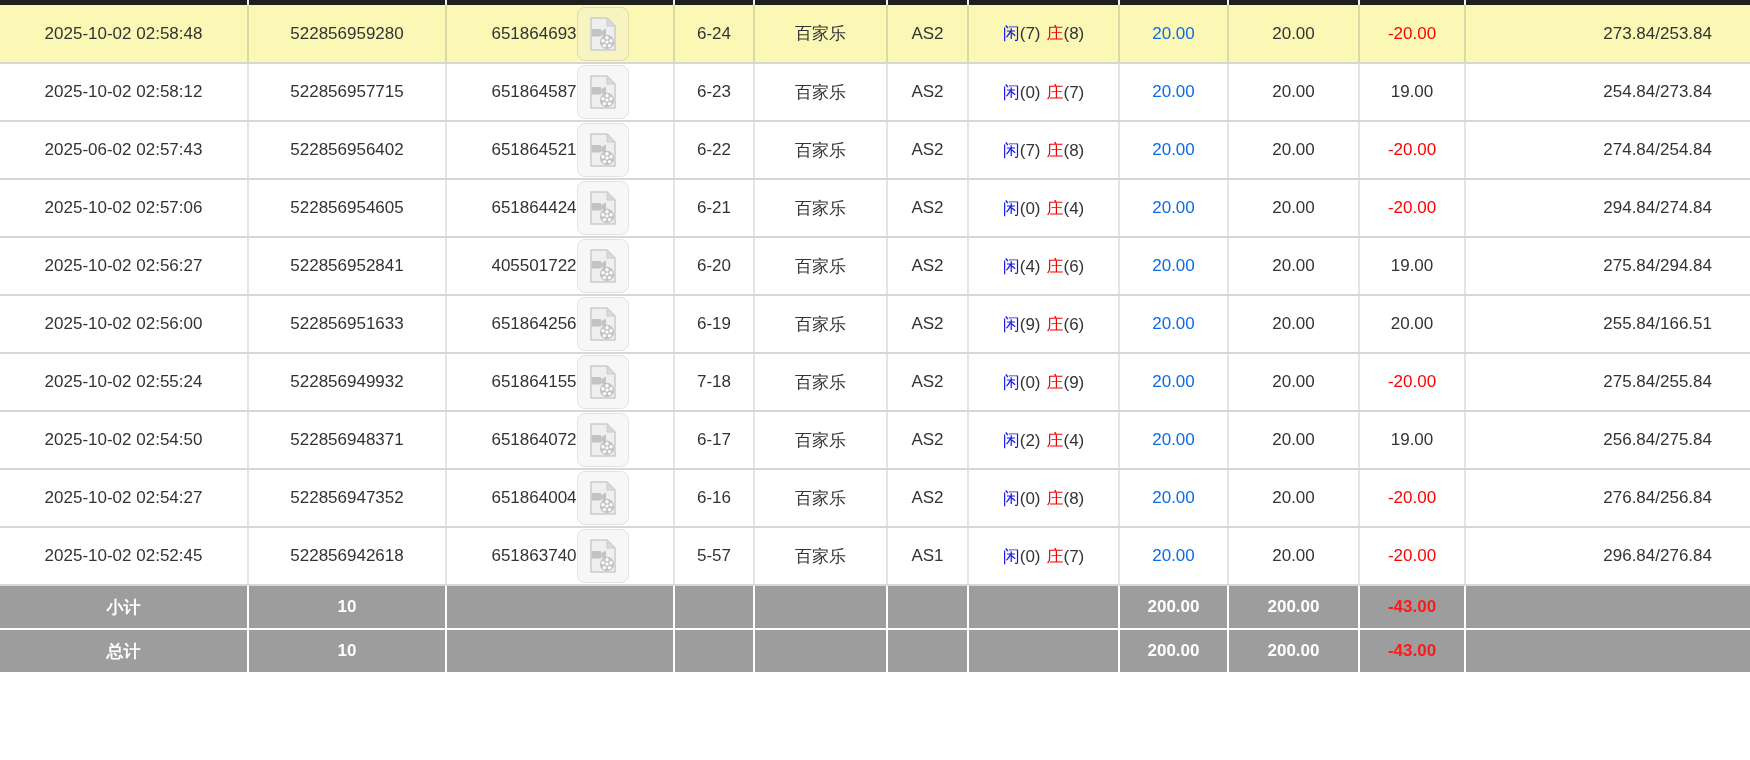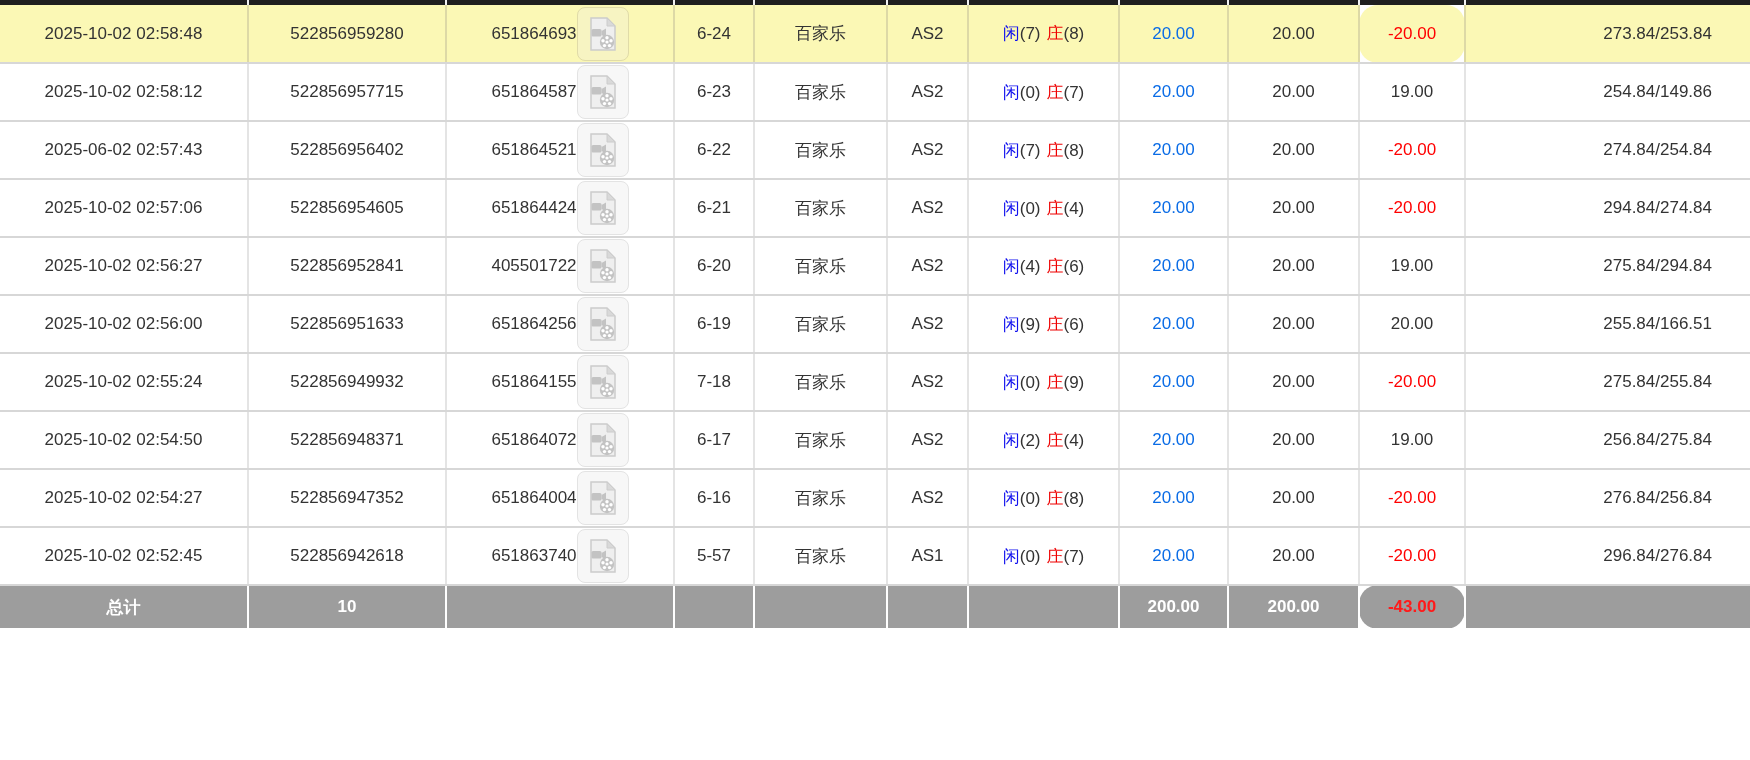--- a/index.html
+++ b/index.html
@@ -27,21 +27,21 @@
   }
   tr.data-row td:last-child{border-right:none;}
   tr.data-row.highlight td{background:#fbf8b5;border-right-color:#ddd9a6;}
   tr.data-row.highlight td:last-child{border-right:none;}
 
   td.c-balance{text-align:right !important;padding-right:38px !important;}
 
   .blue-strong{color:#1111ee;}
   .red-strong{color:#ee0000;margin-left:6px;}
   td.c-bet{color:#0a6ce6;}
-  td.neg, .summary .neg{color:#ff0000;border-radius:19px;}
+  td.neg, .summary .neg{color:#ff0000;}
 
   
   td.c-gameid .cellwrap{display:inline-flex;align-items:center;gap:0;}
   .video-btn{
     display:inline-flex;align-items:center;justify-content:center;
     width:50px;height:52px;border-radius:8px;cursor:pointer;
     background:#f7f7f7;border:1px solid #e3e3e3;
   }
   tr.highlight .video-btn{background:#f7f4c2;border-color:#e0dba8;}
 
@@ -148,21 +148,21 @@
     </td>
     <td class="c-round">6-23</td>
     <td class="c-gametype">百家乐</td>
     <td class="c-table">AS2</td>
     <td class="c-result">
       <span class="blue-strong">闲</span><span>(0)</span><span class="red-strong">庄</span><span>(7)</span>
     </td>
     <td class="c-bet">20.00</td>
     <td class="c-valid">20.00</td>
     <td class="c-winloss">19.00</td>
-    <td class="c-balance">254.84/149.86</td>
+    <td class="c-balance">254.84/273.84</td>
   </tr>
         <tr class="data-row">
     <td class="c-time">2025-06-02 02:57:43</td>
     <td class="c-order">522856956402</td>
     <td class="c-gameid">
       <span class="cellwrap">
         <span>651864521</span>
         <span class="video-btn">
           <svg width="30" height="36" viewBox="0 0 30 36" aria-hidden="true">
             <path d="M3 2 H19 L27 10 V34 H3 Z" fill="#efefef" stroke="#cccccc" stroke-width="1.5"></path>
@@ -424,20 +424,33 @@
     <td class="c-result">
       <span class="blue-strong">闲</span><span>(0)</span><span class="red-strong">庄</span><span>(7)</span>
     </td>
     <td class="c-bet">20.00</td>
     <td class="c-valid">20.00</td>
     <td class="c-winloss neg">-20.00</td>
     <td class="c-balance">296.84/276.84</td>
   </tr>
       </tbody>
     <tbody>
+      <tr class="summary">
+        <td>小计</td>
+        <td>10</td>
+        <td></td>
+          <td></td>
+          <td></td>
+          <td></td>
+          <td></td>
+        <td>200.00</td>
+        <td>200.00</td>
+        <td class="neg">-43.00</td>
+        <td></td>
+      </tr>
       <tr class="summary">
         <td>总计</td>
         <td>10</td>
         <td></td>
           <td></td>
           <td></td>
           <td></td>
           <td></td>
         <td>200.00</td>
         <td>200.00</td>

